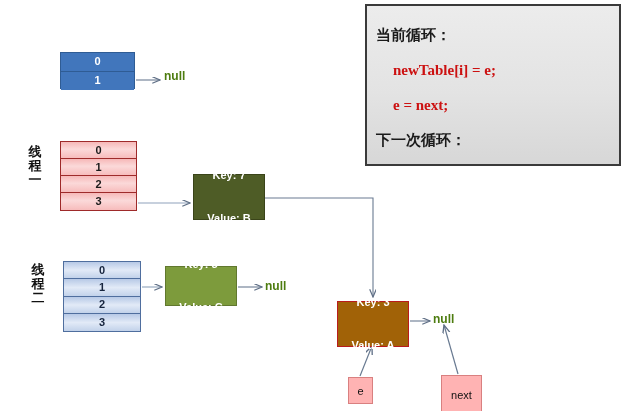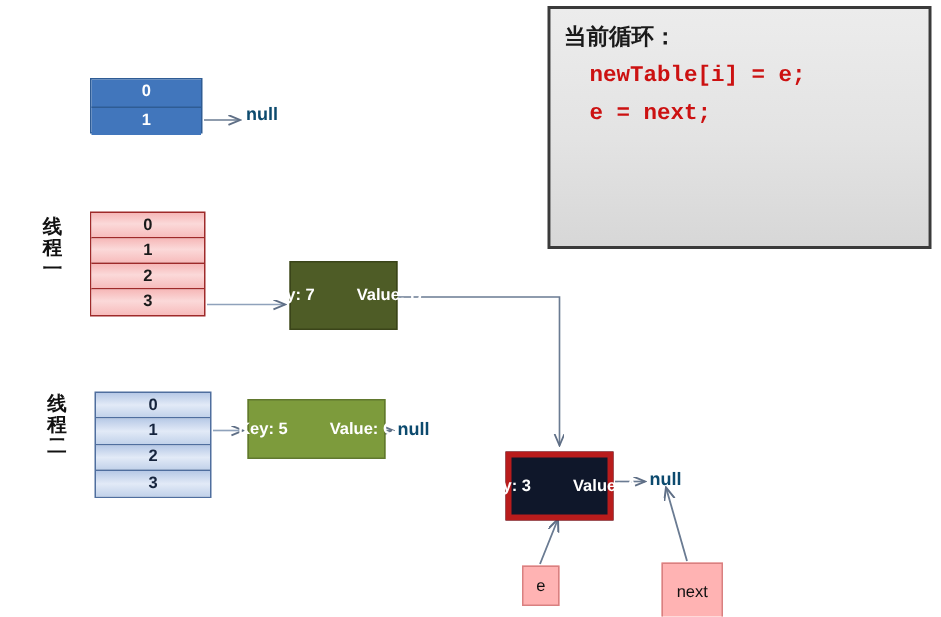--- a/index.html
+++ b/index.html
@@ -67,71 +67,72 @@
     width:16px;
   }
   .thread-label span{display:block;}
   #thread-one{left:27px;top:145px;}
   #thread-two{left:30px;top:263px;}
 
   
   .node{
     position:absolute;
     box-sizing:border-box;
-    display:flex;flex-direction:row;
+    display:flex;flex-direction:column;
     align-items:center;justify-content:center;
     color:#ffffff;
     font-weight:bold;
     font-size:11px;
     line-height:15px;
     gap:28px;
   }
   .node .k,.node .v{white-space:nowrap;}
   #node-b{left:193px;top:174px;width:72px;height:46px;background:#4e5c26;border:1px solid #3a4419;}
-  #node-c{left:165px;top:266px;width:92px;height:40px;background:#7d9b3c;border:1px solid #61782e;}
-  #node-a{left:337px;top:301px;width:72px;height:46px;background:#0f172a;border:4px solid #b91c1c;}
+  #node-c{left:165px;top:266px;width:72px;height:40px;background:#7d9b3c;border:1px solid #61782e;}
+  #node-a{left:337px;top:301px;width:72px;height:46px;background:#a16207;border:1px solid #b91c1c;}
 
   
   .ptr{
     position:absolute;
     box-sizing:border-box;
     background:#ffb3b3;
     border:1px solid #d98080;
     color:#111111;
     font-size:11px;
     display:flex;align-items:center;justify-content:center;
   }
   #ptr-e{left:348px;top:377px;width:25px;height:27px;}
   #ptr-next{left:441px;top:375px;width:41px;height:40px;}
 
   
   .null-label{
     position:absolute;
     font-size:12px;
     font-weight:bold;
-    color:#0c4a6e;
+    color:#4d7c0f;
     white-space:nowrap;
   }
   #null-top{left:164px;top:69px;}
   #null-mid{left:265px;top:279px;}
   #null-right{left:433px;top:312px;}
 
   
   #code-panel{
     position:absolute;left:365px;top:4px;width:256px;height:162px;
     box-sizing:border-box;
     background:linear-gradient(to bottom,#ececec 0%,#e3e3e3 55%,#d7d7d7 100%);
     border:2px solid #3a3a3a;
     padding:7px 6px 4px 9px;
   }
   #code-panel .line{
-    font-family:Liberation Mono, monospace;
+    font-family:Liberation Serif, serif;
     font-weight:bold;
     white-space:nowrap;
     line-height:25px;
+    margin-top:10px;
   }
   #code-panel .hdr{color:#1a1a1a;font-size:15px;}
   #code-panel .code{color:#cc1111;font-size:15px;padding-left:17px;}
 
   svg.wires{position:absolute;left:0;top:0;width:627px;height:411px;pointer-events:none;}
 </style>
 </head>
 <body>
 
 <div class="stage">
@@ -217,15 +218,16 @@
     <span>e</span>
   </div>
   <div class="ptr" id="ptr-next">
     <span>next</span>
   </div>
 
   <div id="code-panel">
     <div class="line hdr">当前循环：</div>
     <div class="line code">newTable[i] = e;</div>
     <div class="line code">e = next;</div>
+    <div class="line hdr">下一次循环：</div>
   </div>
 
 </div>
 
 </body></html>

